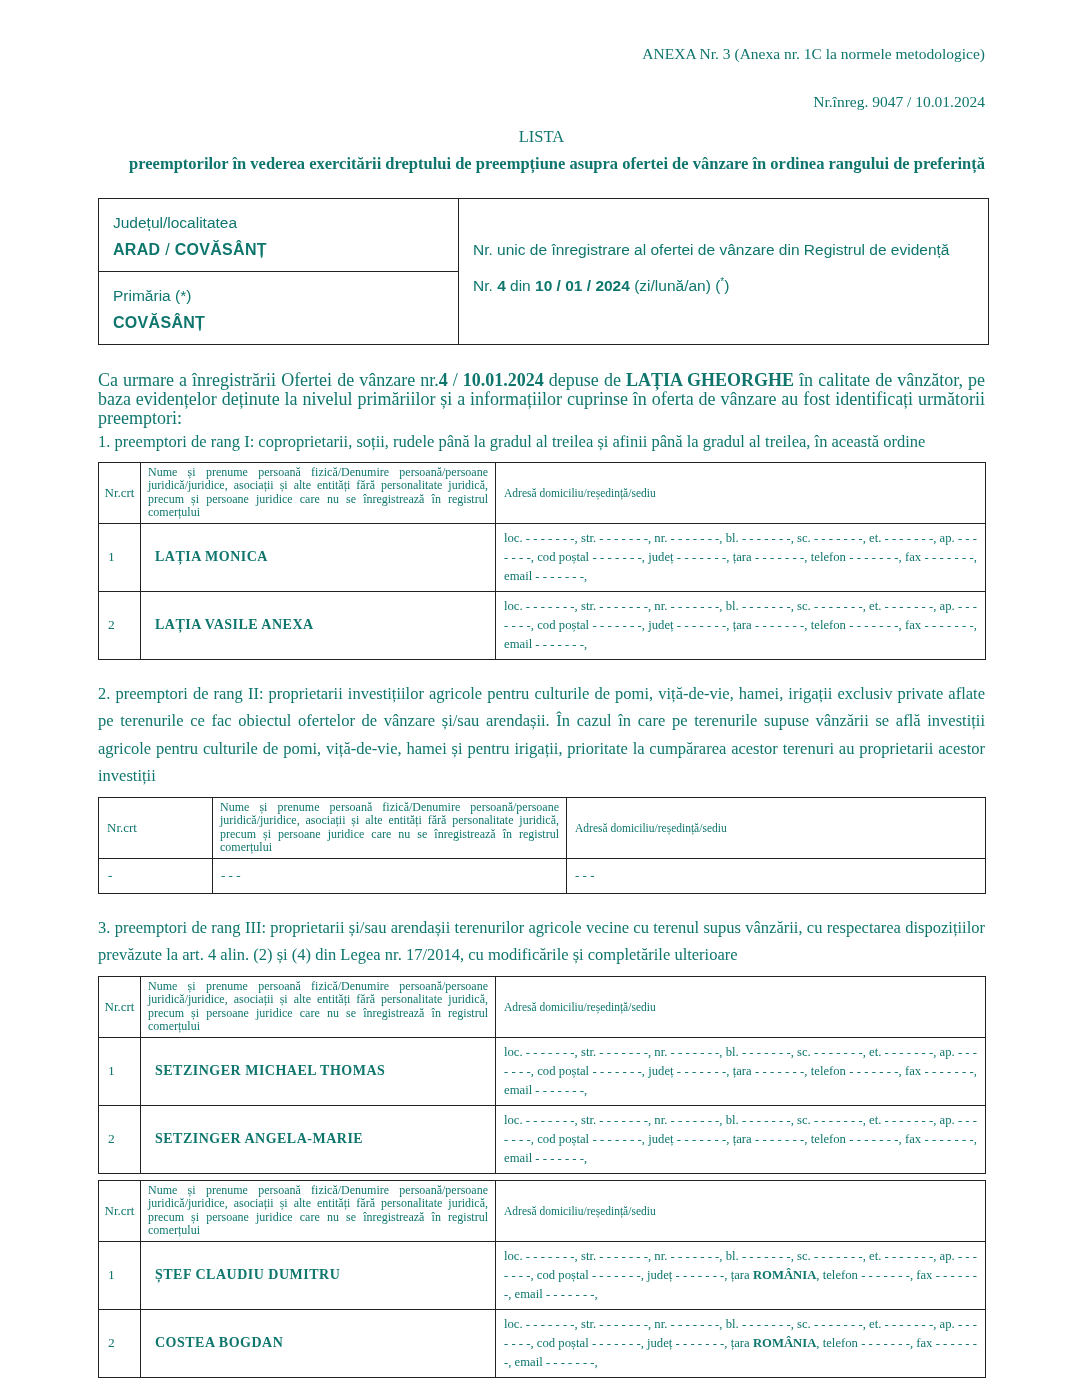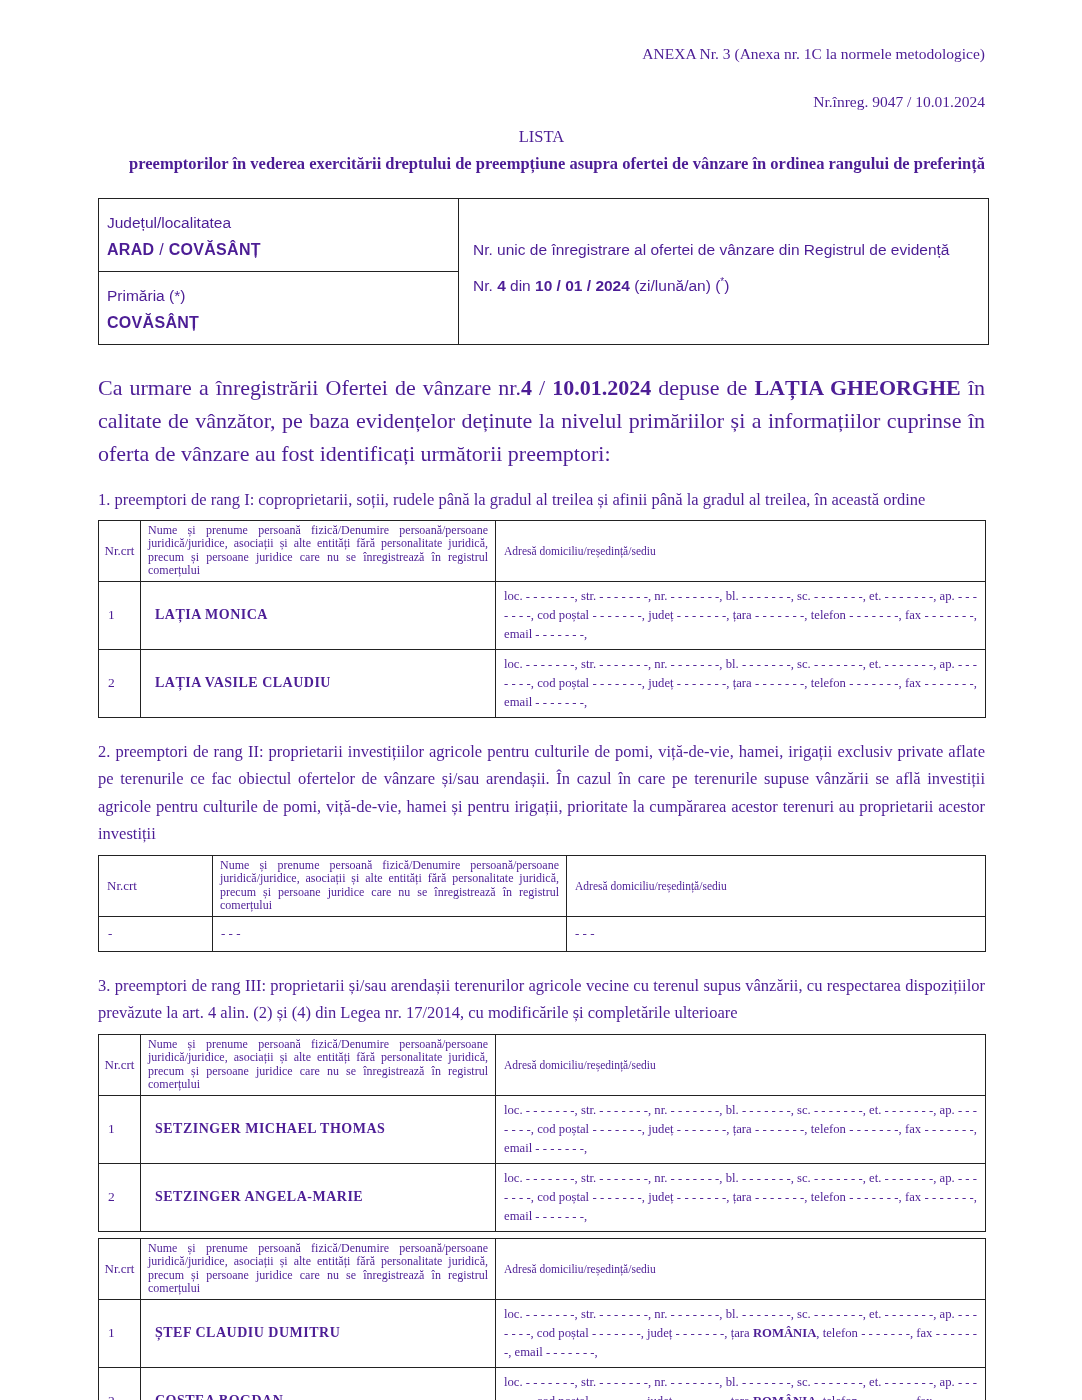--- a/index.html
+++ b/index.html
@@ -1,37 +1,37 @@
 <!DOCTYPE html>
 <html><head>
 <meta charset="utf-8">
 <style>
   html,body{margin:0;padding:0;background:#e8e8e8;}
   .page{
     width:1082px;height:1400px;box-sizing:border-box;background:#ffffff;
-    margin:0 auto;padding:45px 97px 0 98px;color:#4c1d95;
+    margin:0 auto;padding:45px 97px 0 98px;color:#0f766e;
     font-family:"Liberation Serif",serif;overflow:hidden;
   }
   .right-line{text-align:right;font-size:15.5px;margin:0;}
   .h-anexa{margin-bottom:30px;}
   .h-reg{margin-bottom:16px;}
   .doc-title{text-align:center;font-weight:normal;font-size:16.5px;margin:0;}
   .doc-subtitle{text-align:right;font-weight:bold;font-size:16.5px;line-height:28px;margin:3px 0 0;}
   table{border-collapse:collapse;width:887px;table-layout:fixed;}
   td{border:1.5px solid #222;box-sizing:border-box;vertical-align:middle;}
   
   .info-table{margin-top:20px;font-family:"Liberation Sans",sans-serif;}
-  .info-left{width:360px;padding:10px 12px 8px 8px;font-size:15.5px;line-height:27px;}
+  .info-left{width:360px;padding:10px 12px 8px 14px;font-size:15.5px;line-height:27px;}
   .info-left .val{font-weight:bold;font-size:16px;letter-spacing:.3px;}
   .info-right{width:530px;padding:6px 14px 12px 14px;font-size:15.5px;line-height:32px;}
   .info-right .jtext{text-align:justify;}
   .b{font-weight:bold;}
   sup{font-size:10px;}
   
-  .para{font-size:22px;line-height:33px;text-align:justify;margin:26px 0 16px;}
+  .para{font-size:18px;line-height:19px;text-align:justify;margin:26px 0 0;}
   .sec{font-size:16.5px;line-height:27.5px;text-align:justify;margin:0;}
   .sec-mt{margin-top:20px;}
   .sec-mb{margin-bottom:7px;}
   
   .ptable{margin-top:6px;}
   .col-nr{width:42px;}
   .col-name{width:355px;}
   .col-addr{width:490px;}
   .col-nr2{width:114px;}
   .col-name2{width:354px;}
@@ -92,21 +92,21 @@
       <td class="col-name th-name">Nume și prenume persoană fizică/Denumire persoană/persoane juridică/juridice, asociații și alte entități fără personalitate juridică, precum și persoane juridice care nu se înregistrează în registrul comerțului</td>
       <td class="col-addr th-addr">Adresă domiciliu/reședință/sediu</td>
     </tr>
     <tr class="drow">
       <td class="cell-nr">1</td>
       <td class="cell-name">LAȚIA MONICA</td>
       <td class="cell-addr">loc. - - - - - - -, str. - - - - - - -, nr. - - - - - - -, bl. - - - - - - -, sc. - - - - - - -, et. - - - - - - -, ap. - - - - - - -, cod poștal - - - - - - -, județ - - - - - - -, țara - - - - - - -, telefon - - - - - - -, fax - - - - - - -, email - - - - - - -,</td>
     </tr>
     <tr class="drow">
       <td class="cell-nr">2</td>
-      <td class="cell-name">LAȚIA VASILE CLAUDIU</td>
+      <td class="cell-name">LAȚIA VASILE ANEXA</td>
       <td class="cell-addr">loc. - - - - - - -, str. - - - - - - -, nr. - - - - - - -, bl. - - - - - - -, sc. - - - - - - -, et. - - - - - - -, ap. - - - - - - -, cod poștal - - - - - - -, județ - - - - - - -, țara - - - - - - -, telefon - - - - - - -, fax - - - - - - -, email - - - - - - -,</td>
     </tr>
   </tbody>
     </table>
 
   <p class="sec sec-mt sec-mb">2. preemptori de rang II: proprietarii investițiilor agricole pentru culturile de pomi, viță-de-vie, hamei, irigații exclusiv private aflate pe terenurile ce fac obiectul ofertelor de vânzare și/sau arendașii. În cazul în care pe terenurile supuse vânzării se află investiții agricole pentru culturile de pomi, viță-de-vie, hamei și pentru irigații, prioritate la cumpărarea acestor terenuri au proprietarii acestor investiții</p>
 
   <table class="ptable">
     <tbody>
         <tr class="hrow">

